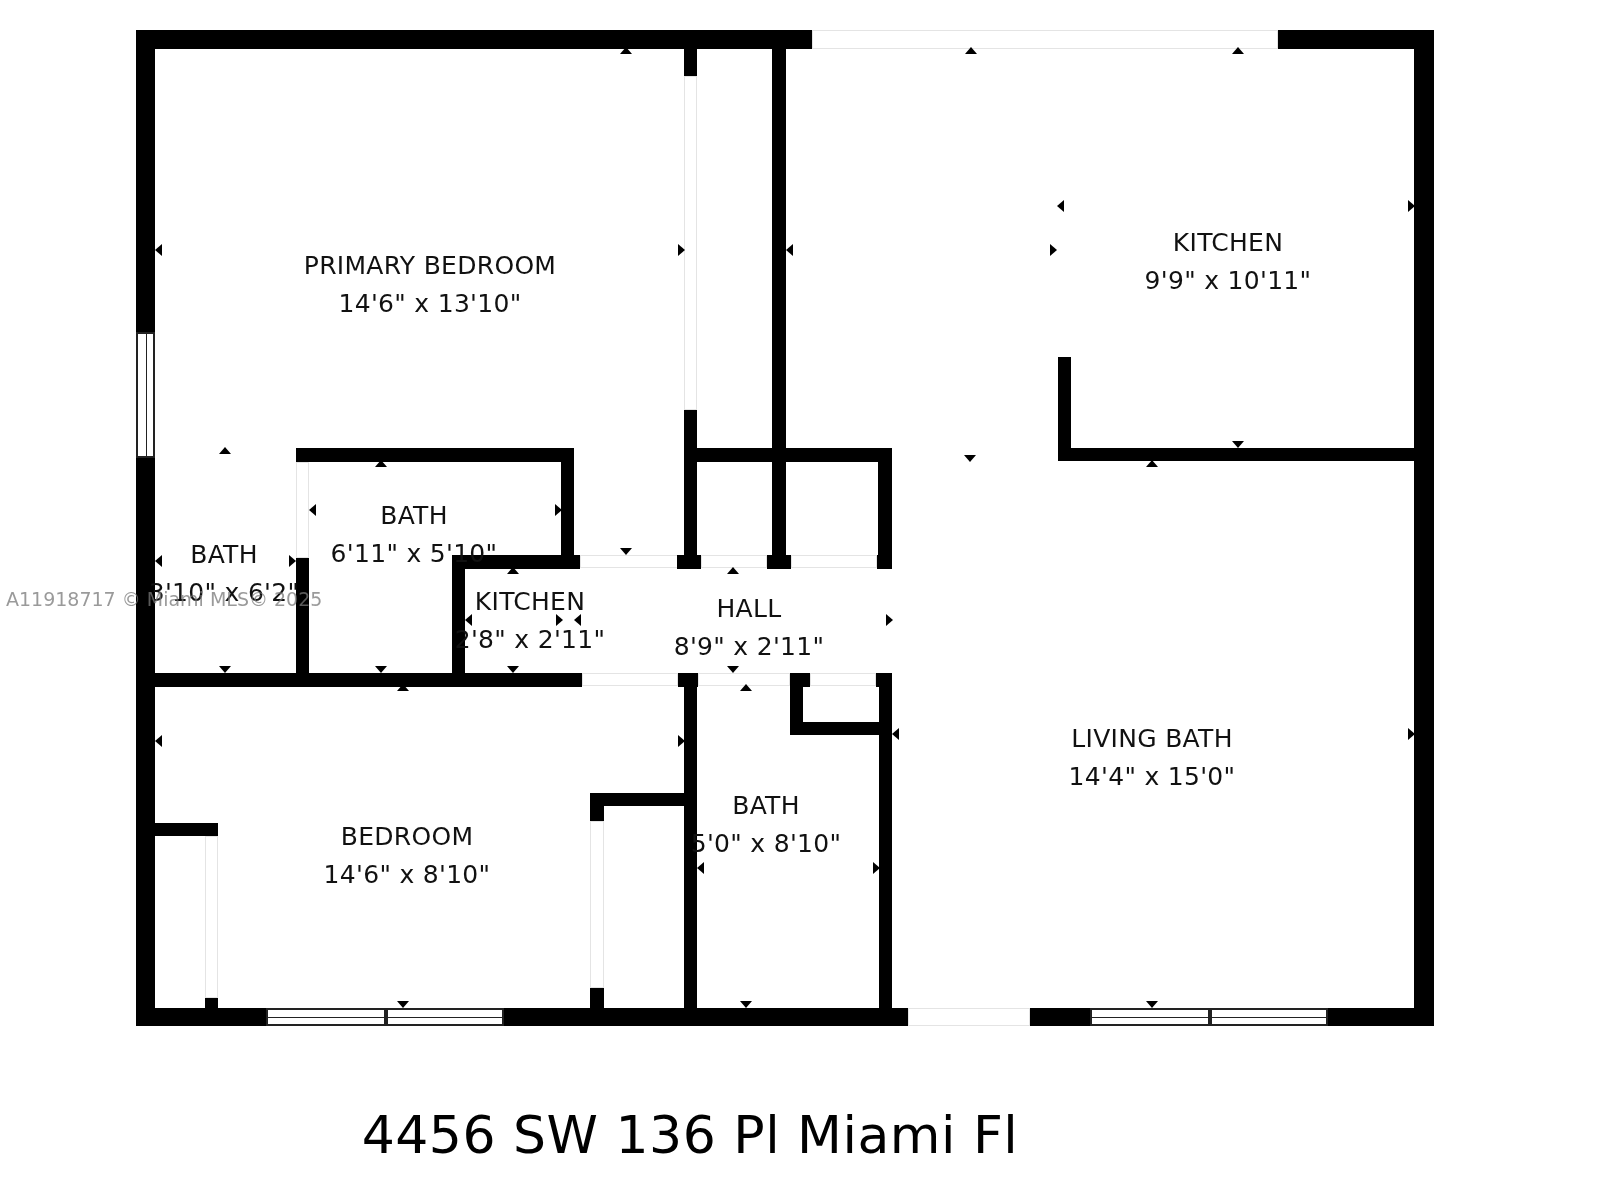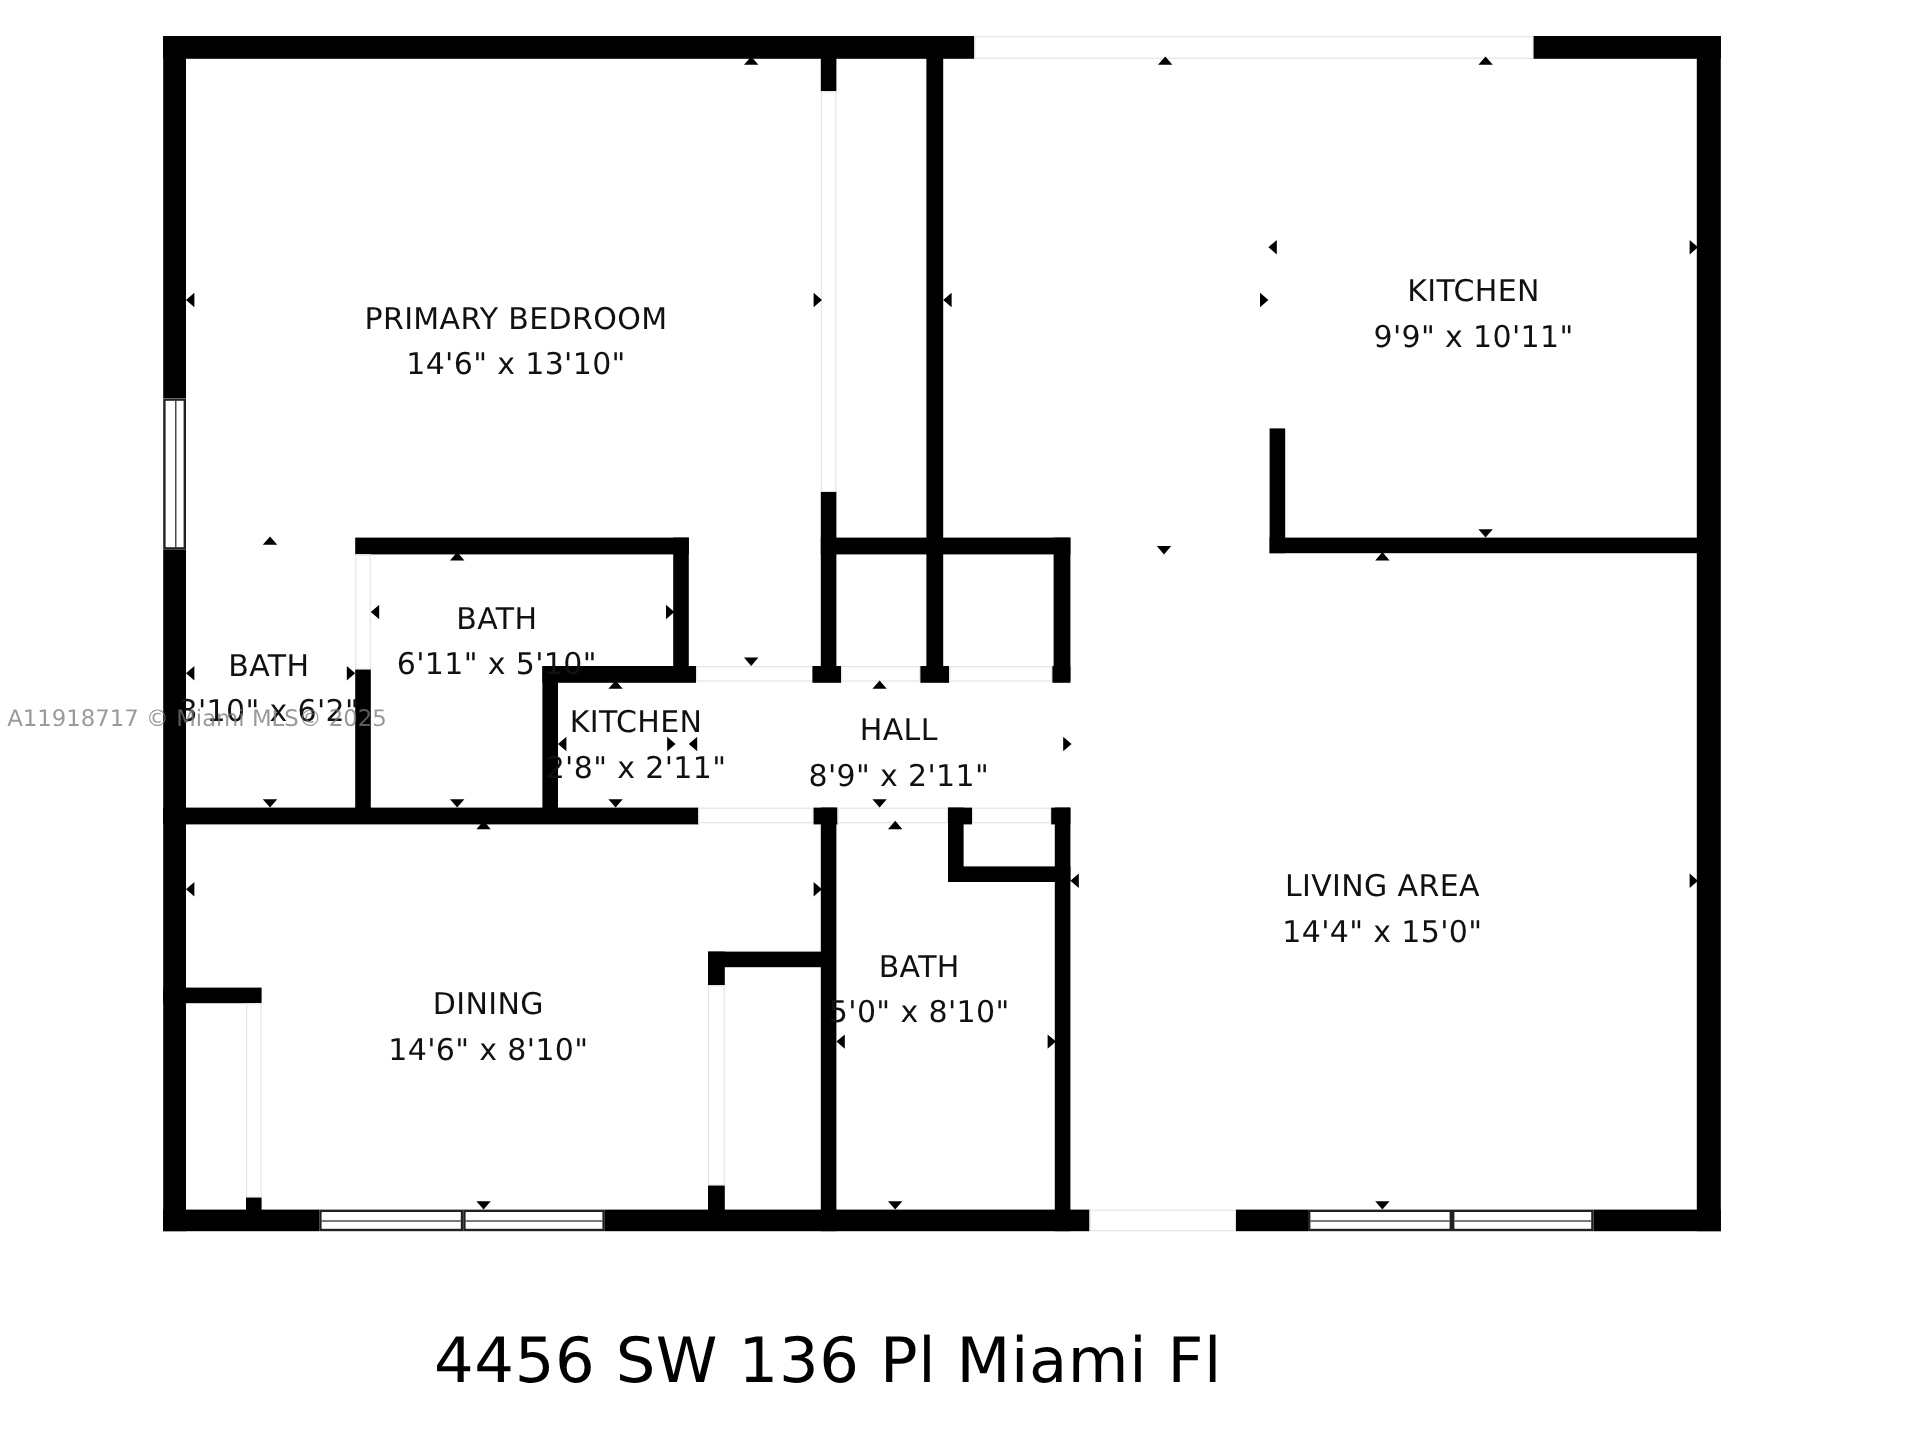--- a/index.html
+++ b/index.html
@@ -158,29 +158,29 @@
   </div>
   <div class="room-label" style="left:530px;top:583px;">
     <span>KITCHEN</span>
     <span class="dim">2'8" x 2'11"</span>
   </div>
   <div class="room-label" style="left:725px;top:590px;margin-left:24px;">
     <span>HALL</span>
     <span class="dim">8'9" x 2'11"</span>
   </div>
   <div class="room-label" style="left:407px;top:818px;">
-    <span>DINING</span>
+    <span>BEDROOM</span>
     <span class="dim">14'6" x 8'10"</span>
   </div>
   <div class="room-label" style="left:766px;top:787px;">
     <span>BATH</span>
     <span class="dim">5'0" x 8'10"</span>
   </div>
   <div class="room-label" style="left:1152px;top:720px;">
-    <span>LIVING AREA</span>
+    <span>LIVING BATH</span>
     <span class="dim">14'4" x 15'0"</span>
   </div>
 
   <div class="watermark">A11918717 © Miami MLS© 2025</div>
 
   <div class="address">
     <span>4456 SW 136 Pl Miami Fl</span>
   </div>
 </div>
 

